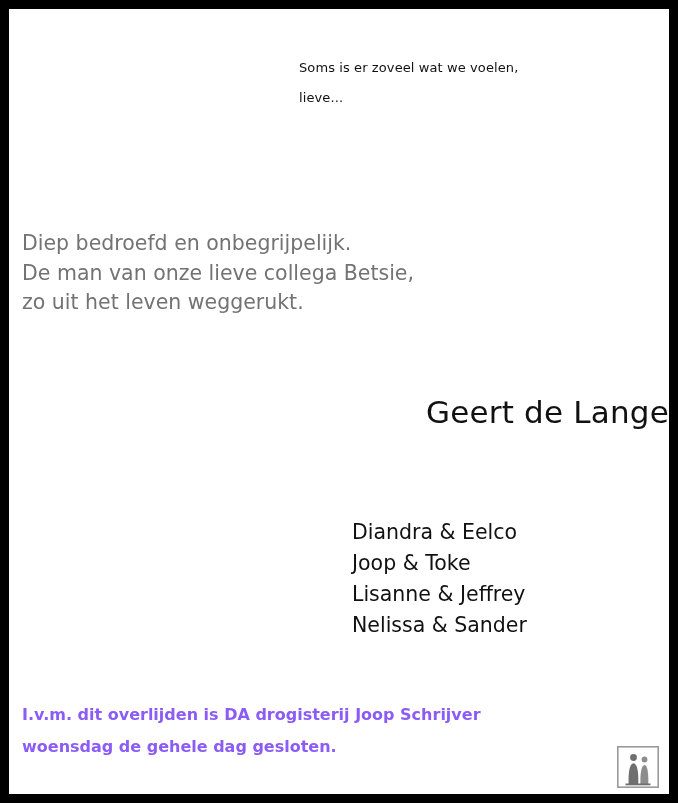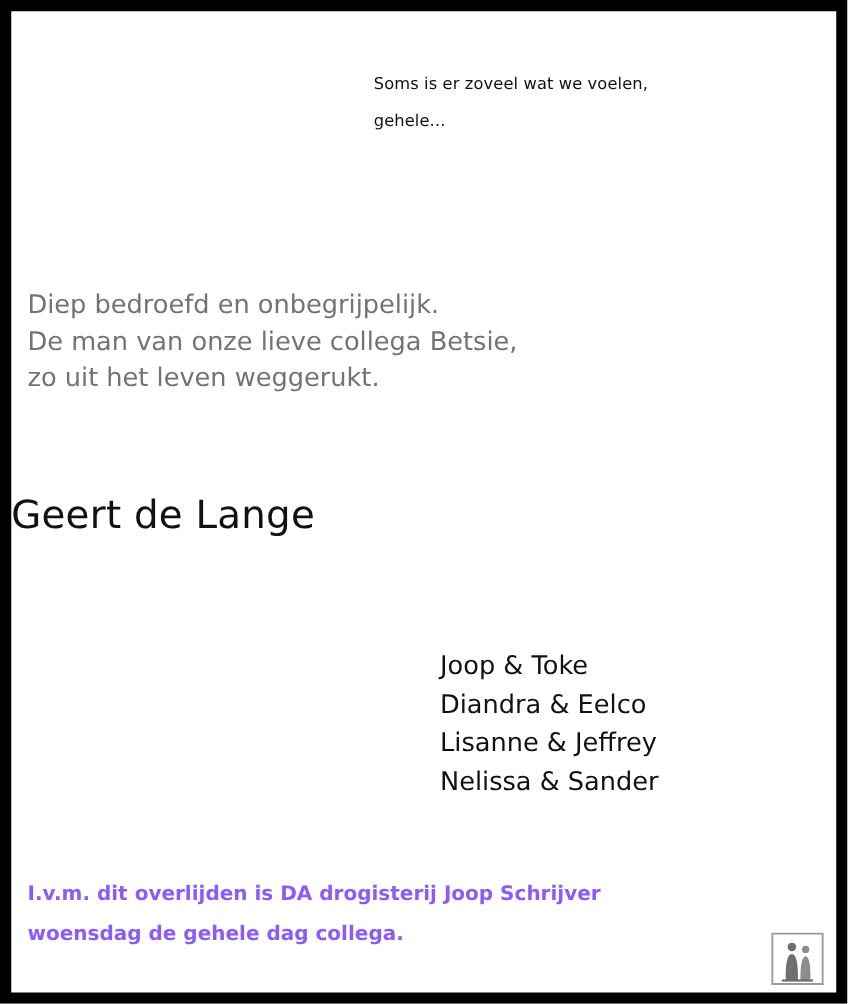--- a/index.html
+++ b/index.html
@@ -49,21 +49,21 @@
     line-height: 29.5px;
     color: #737373;
   }
   .intro div { white-space: pre; }
 
   .name {
     position: absolute;
     left: 0;
     right: 0;
     top: 383px;
-    text-align: left;
+    text-align: right;
     font-size: 31px;
     line-height: 40px;
     color: #111111;
     letter-spacing: 0.2px;
   }
 
   .survivors {
     position: absolute;
     left: 343px;
     top: 508px;
@@ -96,41 +96,41 @@
   .logo svg { display: block; }
 </style>
 </head>
 <body>
 
 <div class="page">
   <div class="card">
 
     <div class="quote">
       <div>Soms is er zoveel wat we voelen,</div>
-      <div>gehele...</div>
+      <div>lieve...</div>
     </div>
 
     <div class="intro">
       <div>Diep bedroefd en onbegrijpelijk.</div>
       <div>De man van onze lieve collega Betsie,</div>
       <div>zo uit het leven weggerukt.</div>
     </div>
 
     <div class="name">Geert de Lange</div>
 
     <div class="survivors">
+      <div>Diandra &amp; Eelco</div>
       <div>Joop &amp; Toke</div>
-      <div>Diandra &amp; Eelco</div>
       <div>Lisanne &amp; Jeffrey</div>
       <div>Nelissa &amp; Sander</div>
     </div>
 
     <div class="notice">
       <div>I.v.m. dit overlijden is DA drogisterij Joop Schrijver</div>
-      <div>woensdag de gehele dag collega.</div>
+      <div>woensdag de gehele dag gesloten.</div>
     </div>
 
     <div class="logo">
       <svg viewBox="0 0 42 42" width="42" height="42" aria-hidden="true">
         <rect x="0" y="0" width="42" height="42" fill="#ffffff"></rect>
         <rect x="0.8" y="0.8" width="40.4" height="40.4" fill="none" stroke="#9a9a9a" stroke-width="1.6"></rect>
         <circle cx="16.5" cy="11.5" r="3.4" fill="#6f6f6f"></circle>
         <path d="M11.6 38 C11.2 26 12.6 17.5 16.5 17.2 C20.4 17.5 21.6 26 21.3 38 Z" fill="#6f6f6f"></path>
         <circle cx="27.5" cy="13.5" r="2.9" fill="#8d8d8d"></circle>
         <path d="M23.4 38 C23.1 27.5 24.4 19.2 27.5 19.0 C30.6 19.2 31.6 27.5 31.3 38 Z" fill="#8d8d8d"></path>

